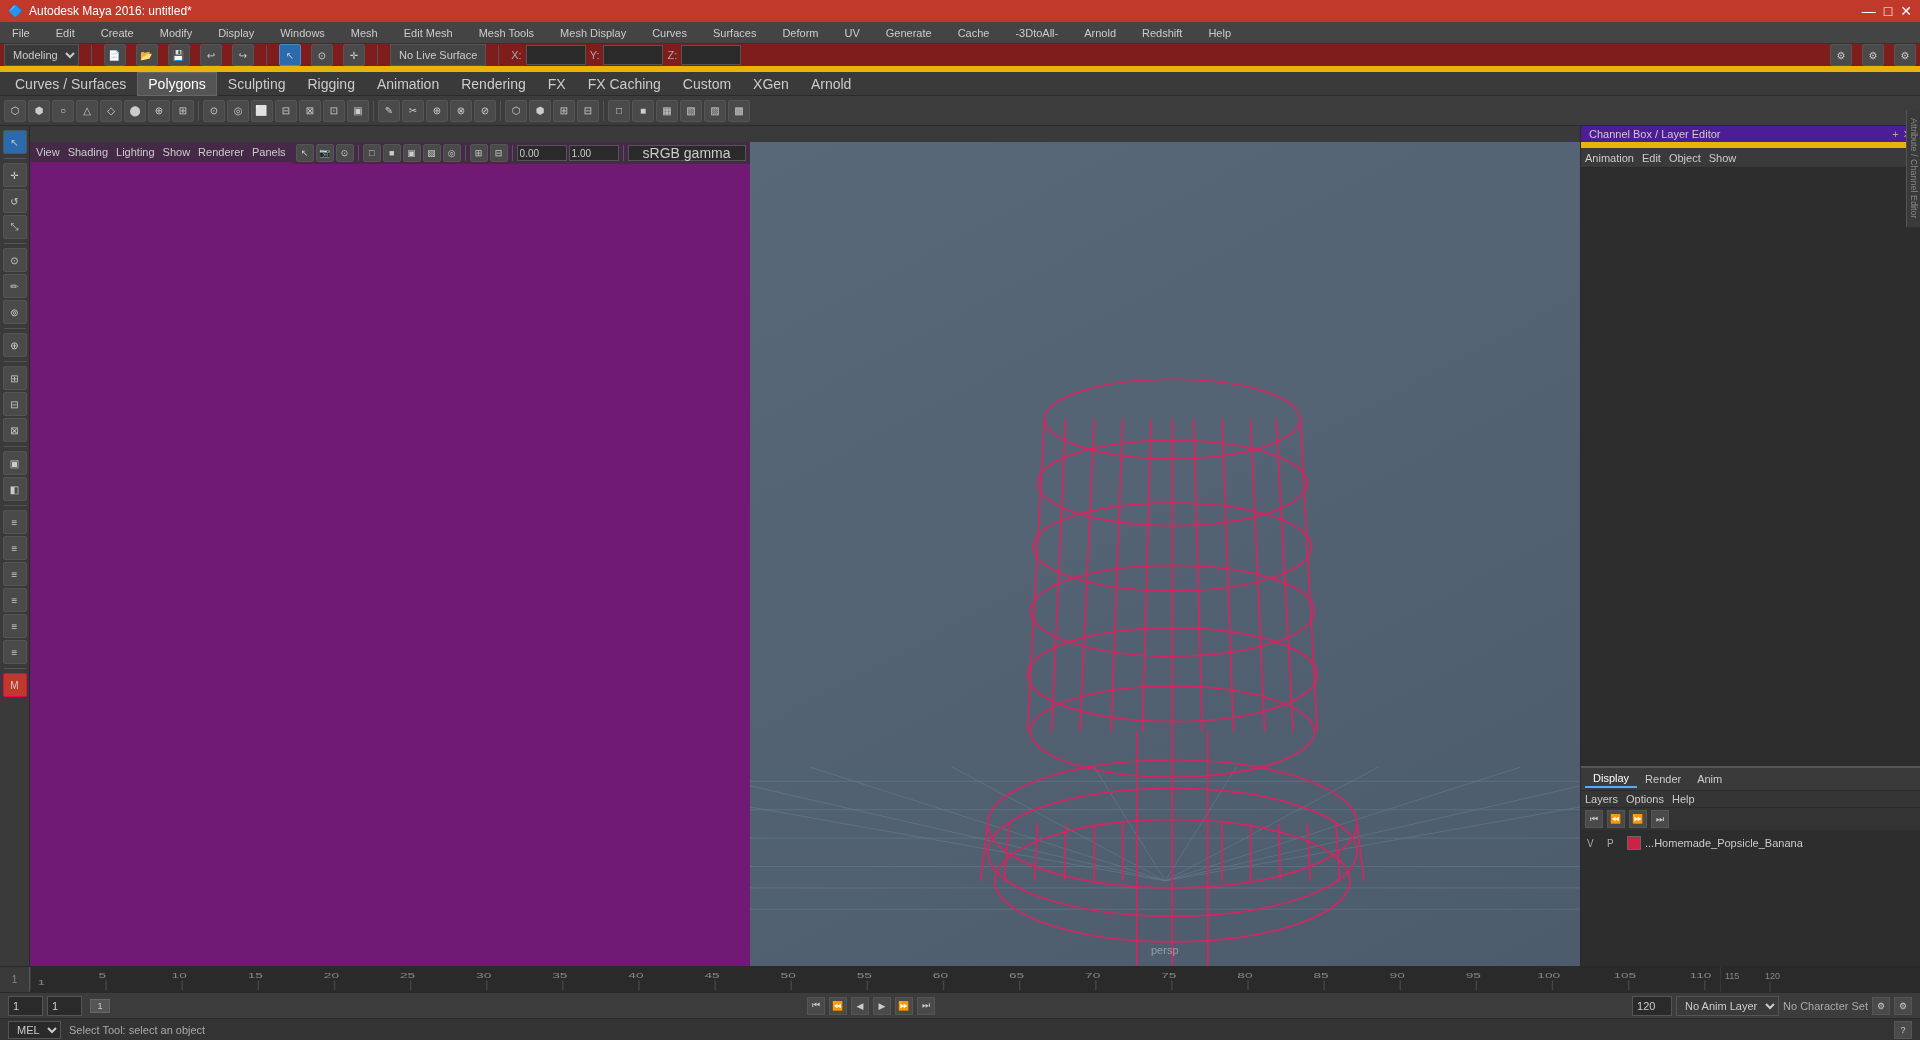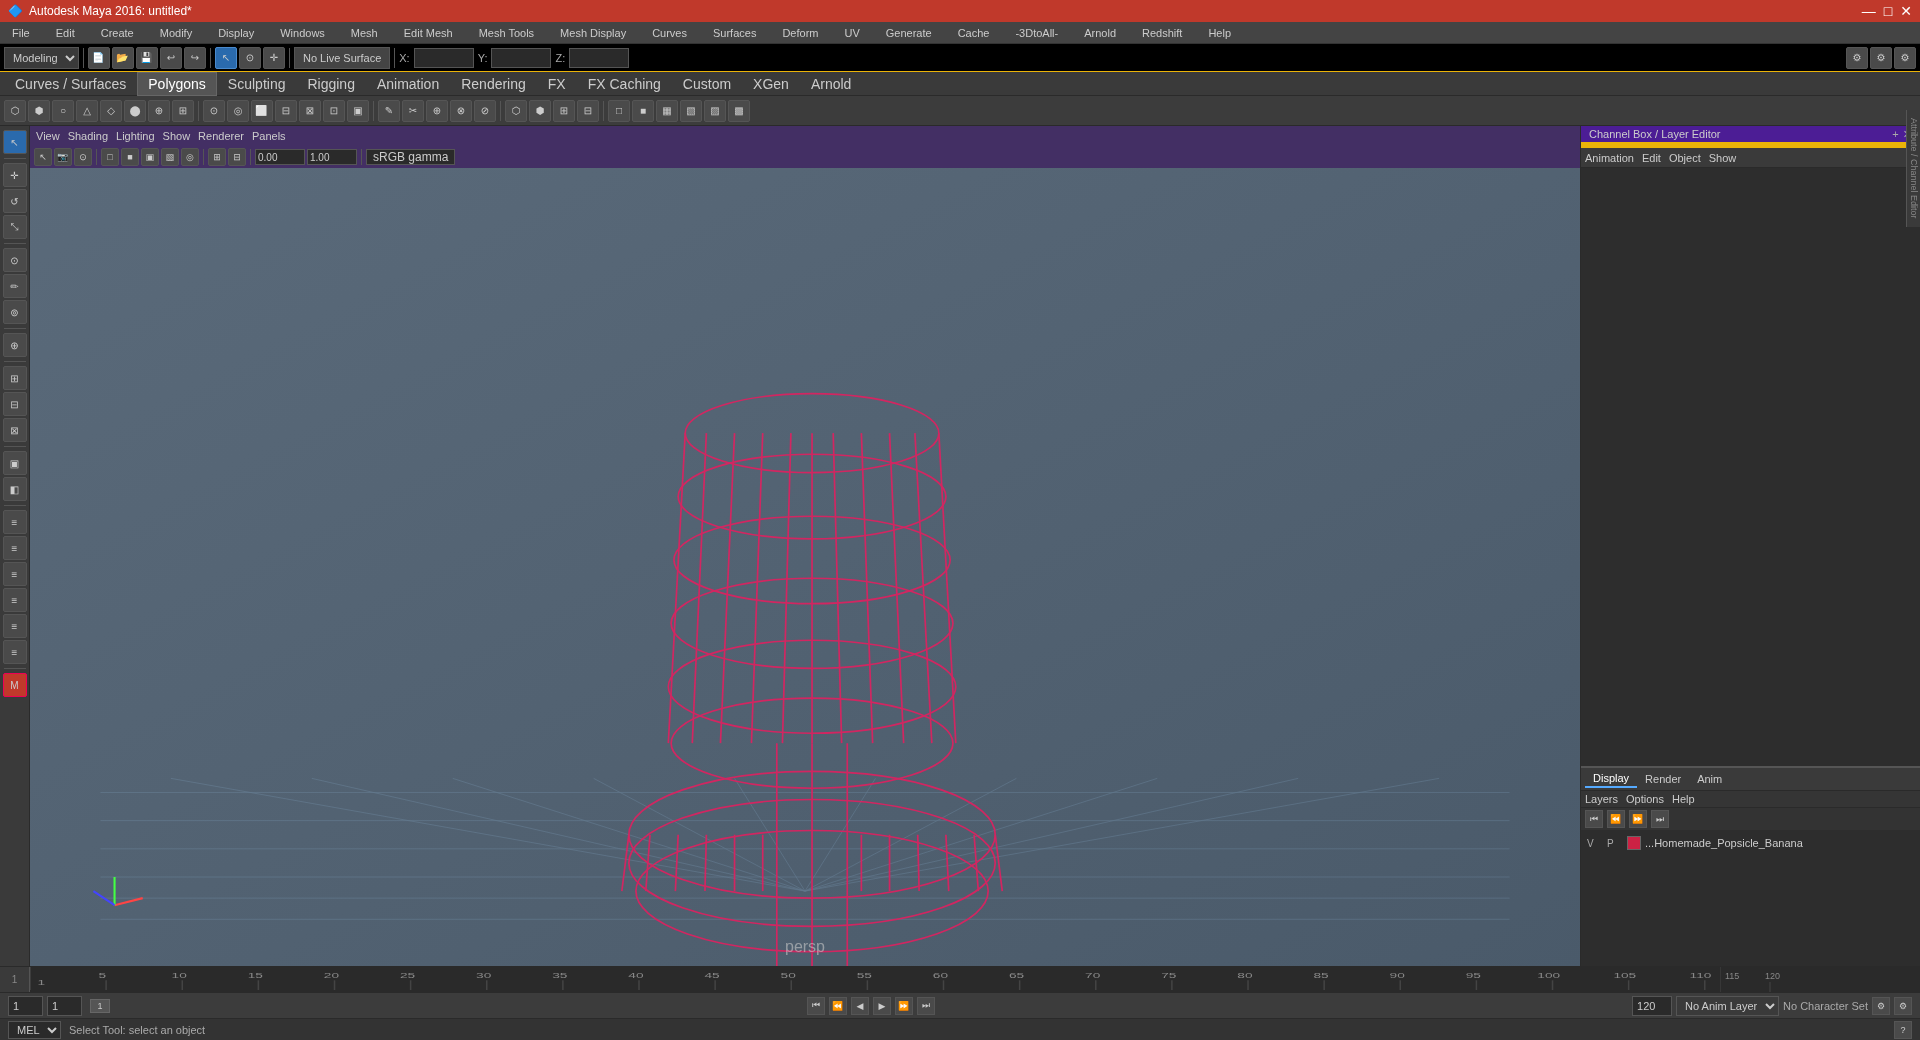--- a/index.html
+++ b/index.html
@@ -45,26 +45,26 @@
       cursor: pointer;
       color: #ccc;
       font-size: 11px;
       white-space: nowrap;
     }
 
     
     #toolbar1 {
       width: 100%;
       height: 28px;
-      background: #000000;
-      display: flex;
-      align-items: center;
-      padding: 0 4px;
-      gap: 2px;
-      border-bottom: 1px solid #eab308;
+      background: #7f1d1d;
+      display: flex;
+      align-items: center;
+      padding: 0 4px;
+      gap: 10px;
+      border-bottom: 6px solid #eab308;
     }
     .toolbar-btn {
       width: 22px;
       height: 22px;
       background: #4a4a4a;
       border: 1px solid #555;
       cursor: pointer;
       display: flex;
       align-items: center;
       justify-content: center;
@@ -178,23 +178,24 @@
       color: #ccc;
       border-radius: 2px;
     }
     .left-tool-btn.active { background: #2a6aad; }
     .left-tool-separator { width: 22px; height: 1px; background: #555; margin: 2px 0; }
 
     
     #viewport-area {
       flex: 1;
       display: flex;
-      flex-direction: column;
-      background: #6d28d9;
+      flex-direction: row;
+      background: #701a75;
       position: relative;
+      margin-top: 16px;
     }
 
     
     #viewport-menu {
       height: 20px;
       background: rgba(50,50,50,0.7);
       display: flex;
       align-items: center;
       padding: 0 6px;
       gap: 8px;
@@ -625,21 +626,21 @@
       <div class="vp-tool-btn">▣</div>
       <div class="vp-tool-btn">▧</div>
       <div class="vp-tool-btn">◎</div>
       <div class="vp-separator"></div>
       <div class="vp-tool-btn">⊞</div>
       <div class="vp-tool-btn">⊟</div>
       <div class="vp-separator"></div>
       <input class="vp-value-field" value="0.00" style="">
       <input class="vp-value-field" value="1.00" style="">
       <div class="vp-separator"></div>
-      <div style="height:16px; background:#2a2a2a; border:1px solid #555; padding:0 6px; display:flex; align-items:center; font-size:12px; color:#ccc; cursor:pointer;">
+      <div style="height:16px; background:#2a2a2a; border:1px solid #555; padding:0 14px; display:flex; align-items:center; font-size:14px; color:#ccc; cursor:pointer;">
         <span>sRGB gamma</span>
       </div>
     </div>
 
     <div id="canvas-area">
       <svg id="main-svg" viewBox="0 0 1100 580" preserveAspectRatio="xMidYMid slice">
 
         <defs>
           <linearGradient id="bgGrad" x1="0" y1="0" x2="1" y2="1">
             <stop offset="0%" stop-color="#5a6a7a"></stop>
@@ -716,21 +717,21 @@
 
           <ellipse cx="555" cy="618" rx="28" ry="10"></ellipse>
         </g>
 
         <g transform="translate(60,530)">
           <line x1="0" y1="0" x2="20" y2="-5" stroke="#ff4444" stroke-width="1.5"></line>
           <line x1="0" y1="0" x2="0" y2="-20" stroke="#44ff44" stroke-width="1.5"></line>
           <line x1="0" y1="0" x2="-15" y2="-10" stroke="#4444ff" stroke-width="1.5"></line>
         </g>
       </svg>
-      <div id="cam-label" style="position:absolute;bottom:10px;left:50%;transform:translateX(-50%);color:rgba(200,200,200,0.6);font-size:16px;">persp</div>
+      <div id="cam-label" style="position:absolute;bottom:10px;left:50%;transform:translateX(-50%);color:rgba(200,200,200,0.6);font-size:11px;">persp</div>
     </div>
   </div>
 
   <div id="right-panel">
     <div id="right-panel-header">
       <span style="font-size:11px;color:#ccc;">Channel Box / Layer Editor</span>
       <div style="display:flex;gap:4px;">
         <span style="cursor:pointer;color:#aaa;">+</span>
         <span style="cursor:pointer;color:#aaa;">✕</span>
       </div>

